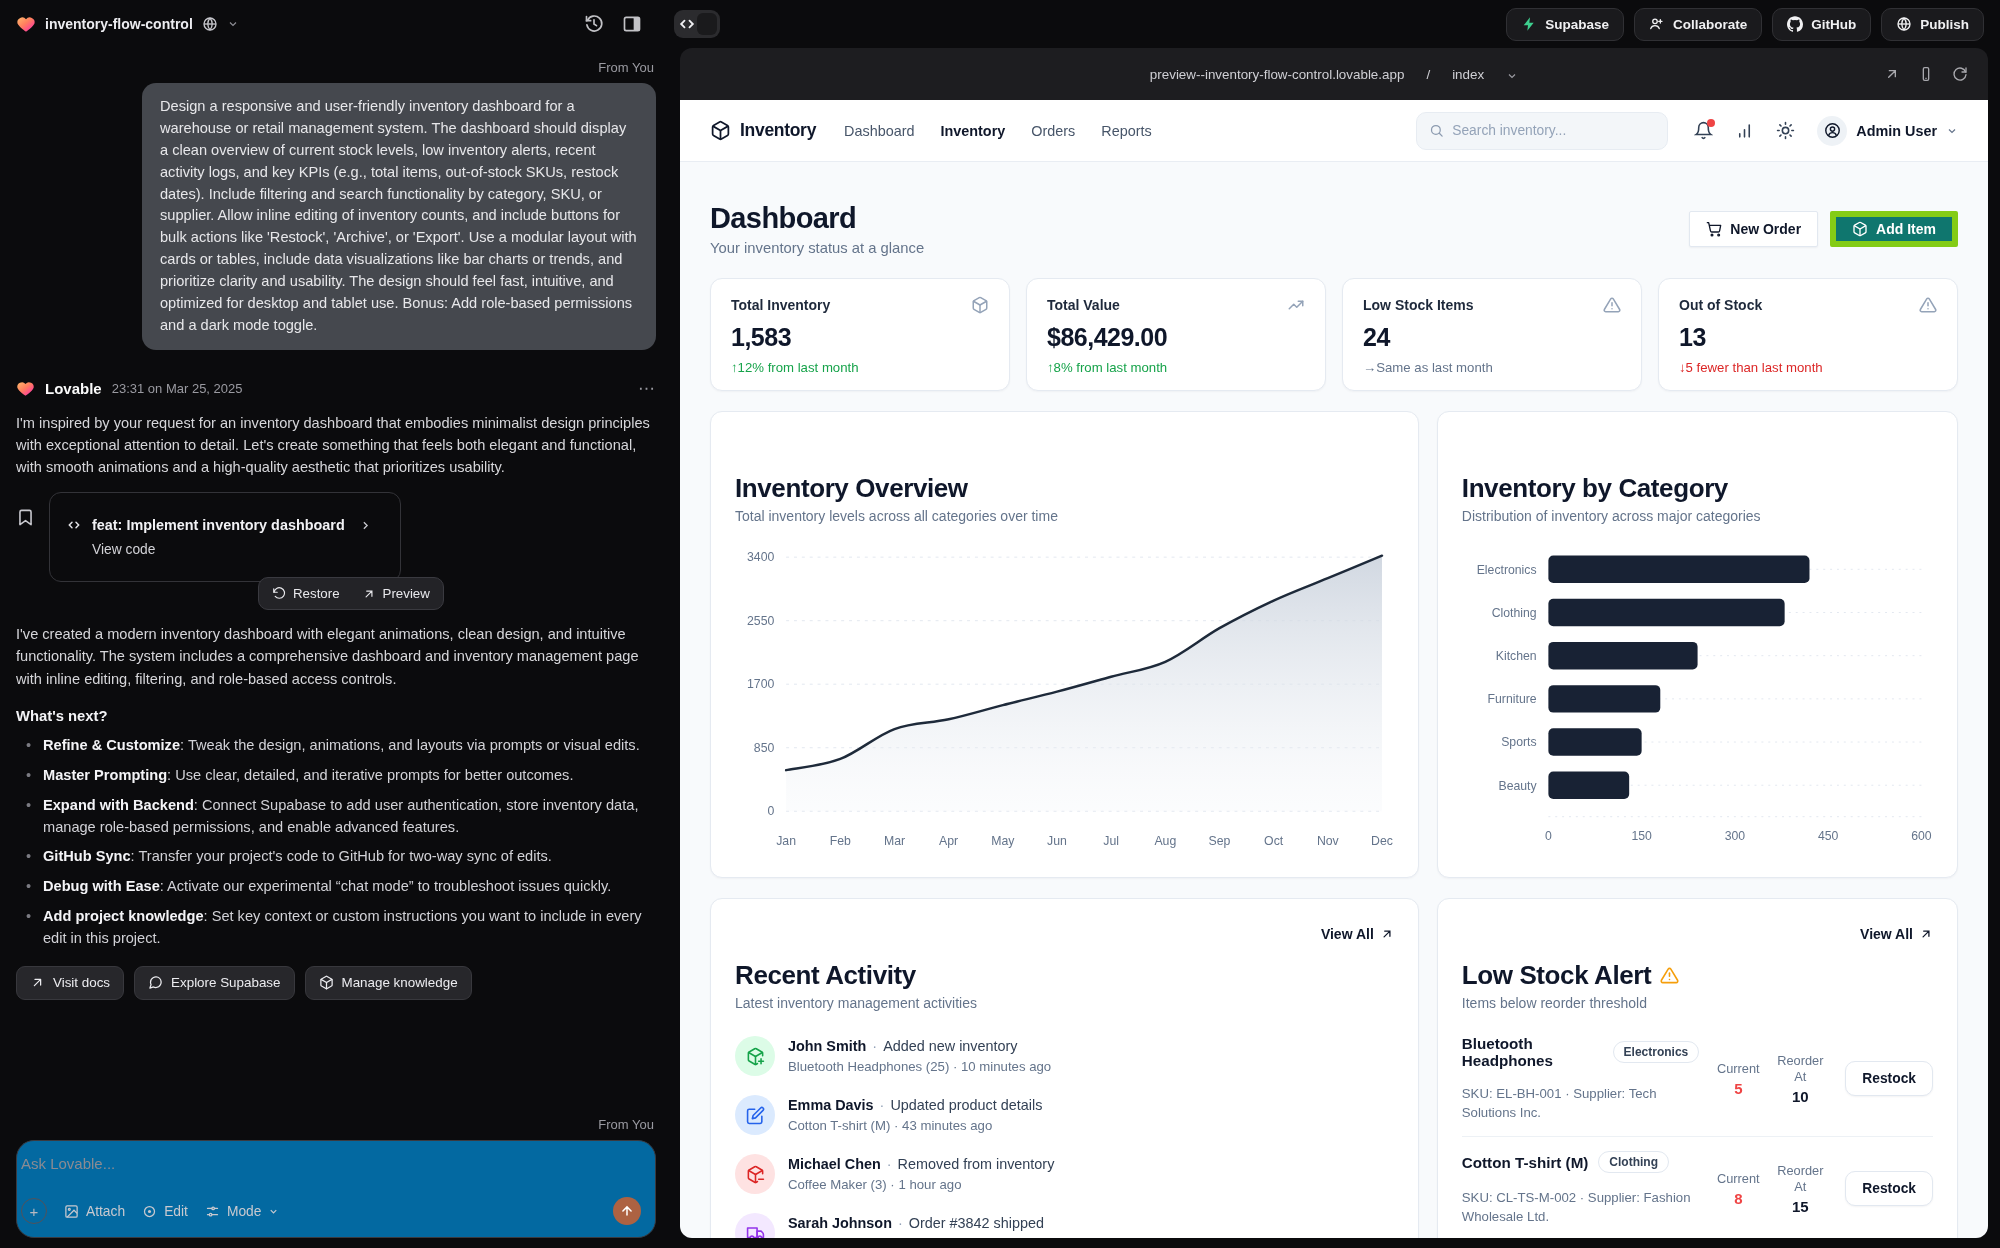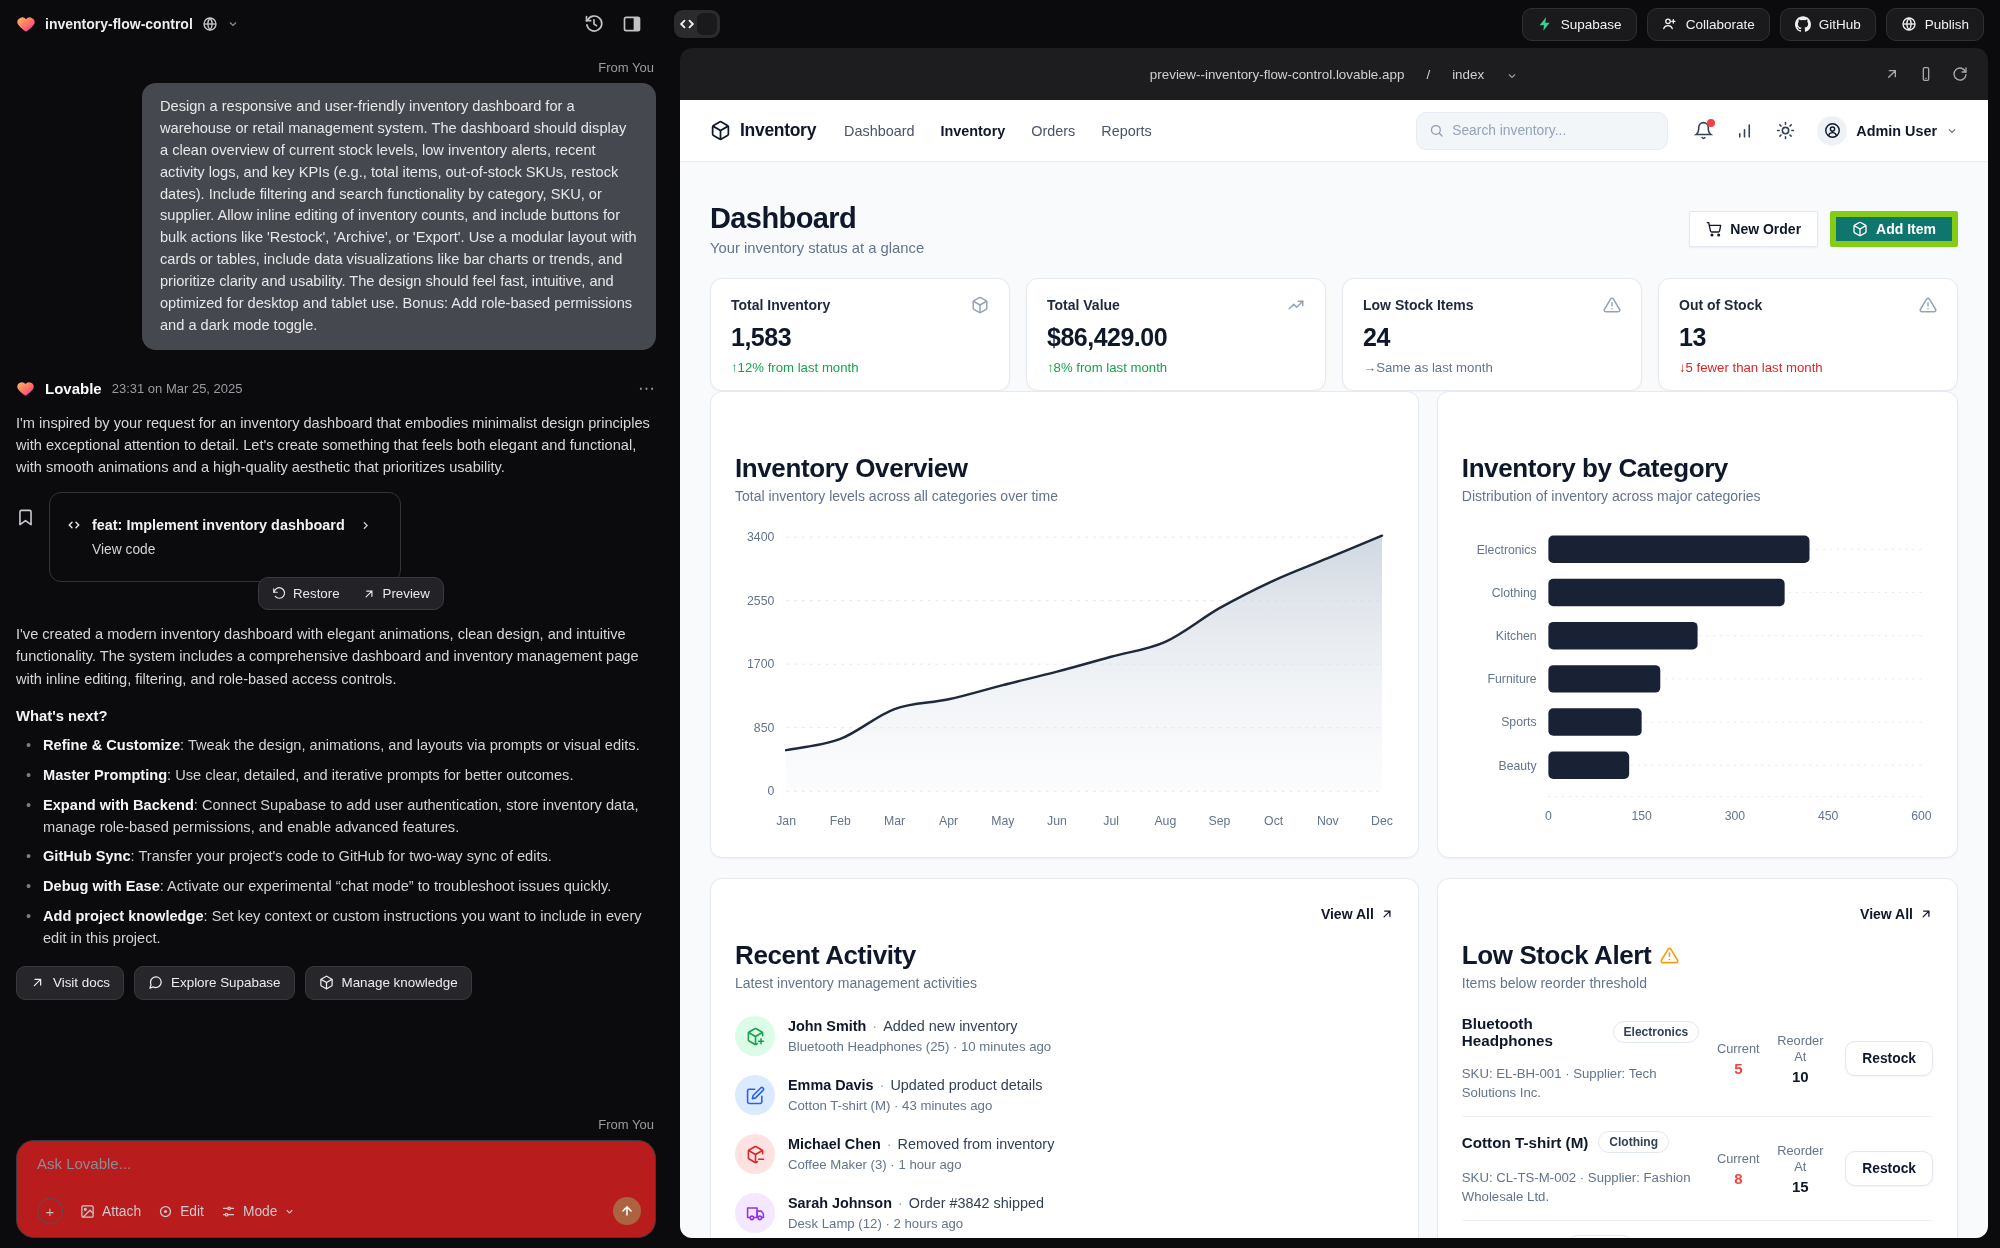--- a/index.html
+++ b/index.html
@@ -14,21 +14,21 @@
   .heart { width:20px; height:20px; }
   .proj-name { font-size:14px; font-weight:600; color:#ececf0; }
   .tb-globe { width:16px; height:16px; color:#c6c6cb; }
   .tb-chev { width:12px; height:12px; color:#8e8e94; }
   .tb-mid { position:absolute; left:584px; top:0; height:48px; display:flex; align-items:center; gap:18px; }
   .tb-iconbtn { width:20px; height:20px; color:#c2c2c6; background:none; border:none; cursor:pointer; }
   .code-toggle { margin-left:14px; width:46px; height:28px; background:#2b2b2e; border-radius:9px; display:flex; align-items:center; padding:3px; border:none; }
   .code-toggle .ct-glyph { width:20px; height:20px; color:#f0f0f3; }
   .code-toggle .knob { margin-left:auto; width:20px; height:22px; background:#1a1a1c; border-radius:6px; }
   .tb-right { margin-left:auto; display:flex; gap:10px; }
-  .tb-btn { display:flex; align-items:center; gap:8px; background:#1a1a1d; border:1px solid #303034; border-radius:10px; padding:0 14px; height:33px; color:#f0f0f2; font-size:13.5px; font-weight:400; cursor:pointer; }
+  .tb-btn { display:flex; align-items:center; gap:8px; background:#1a1a1d; border:1px solid #303034; border-radius:10px; padding:0 14px; height:33px; color:#f0f0f2; font-size:13.5px; font-weight:700; cursor:pointer; }
   .tb-btn .ic { width:16px; height:16px; }
 
   
   .main { display:flex; height:1200px; }
   .chat { width:680px; flex:none; display:flex; flex-direction:column; padding:6px 24px 10px 16px; overflow:hidden; }
   .preview { flex:1; margin:0 12px 10px 0; background:#1d1d20; border-radius:12px; overflow:hidden; display:flex; flex-direction:column; }
 
   
   .from-you { align-self:flex-end; font-size:13px; color:#9a9aa1; margin:6px 2px 8px; }
   .bubble { align-self:flex-end; width:514px; background:#45484e; border-radius:14px; padding:13px 18px; font-size:14.6px; line-height:1.5; color:#e7e7ea; }
@@ -51,21 +51,21 @@
   .rp .ic { width:14px; height:14px; }
   .wn { margin-top:18px; font-size:14.8px; font-weight:700; color:#f4f4f7; }
   .bullets { margin-top:11px; list-style:none; display:flex; flex-direction:column; gap:8px; }
   .bullets li { position:relative; padding-left:27px; font-size:14.6px; line-height:1.5; color:#d2d2d7; }
   .bullets li::before { content:"•"; position:absolute; left:10px; color:#7b7b82; }
   .bullets b { color:#f4f4f7; font-weight:700; }
   .qa { display:flex; gap:10px; margin-top:16px; }
   .qa-btn { display:flex; align-items:center; gap:8px; background:#27272b; border:1px solid #38383d; border-radius:9px; height:34px; padding:0 13px; font-size:13.4px; color:#ececf0; font-family:inherit; cursor:pointer; }
   .qa-btn .ic { width:15px; height:15px; }
   .chat-spacer { flex:1; min-height:0; }
-  .composer { border:1px solid #3a3a40; background:#b91c1c; border-radius:18px; padding:14px 14px 12px 20px; }
+  .composer { border:1px solid #3a3a40; background:#0369a1; border-radius:18px; padding:14px 14px 12px 4px; }
   .composer input { width:100%; background:transparent; border:none; outline:none; font-family:inherit; font-size:15px; color:#e5e5e8; }
   .composer input::placeholder { color:#8b8b92; }
   .crow { margin-top:24px; display:flex; align-items:center; gap:17px; }
   .plus-btn { width:26px; height:26px; border-radius:50%; border:1px solid #52525a; color:#b9b9c0; background:none; font-size:15px; line-height:1; display:flex; align-items:center; justify-content:center; cursor:pointer; }
   .citem { display:flex; align-items:center; gap:7px; font-size:13.8px; color:#c9c9cf; background:none; border:none; font-family:inherit; cursor:pointer; }
   .citem .ic { width:15px; height:15px; }
   .send-btn { margin-left:auto; width:28px; height:28px; border-radius:50%; background:#ad6242; border:none; color:#fff; display:flex; align-items:center; justify-content:center; cursor:pointer; }
   .send-btn .ic { width:14px; height:14px; }
 
   
@@ -103,21 +103,21 @@
   .smain { flex:1; padding:24px 30px; overflow:hidden; }
   .phead { display:flex; align-items:center; justify-content:space-between; margin-bottom:22px; }
   .ptitle { font-size:29px; font-weight:800; letter-spacing:-0.6px; color:#0f172a; }
   .psub { margin-top:5px; font-size:14.8px; color:#64748b; }
   .pbtns { display:flex; gap:12px; }
   .btn { display:flex; align-items:center; gap:8px; height:36px; padding:0 16px; border-radius:2px; font-size:14px; font-weight:600; font-family:inherit; cursor:pointer;justify-content:center; }
   .btn-light { background:#fff; border:1px solid #e2e8f0; color:#0f172a; box-shadow:0 1px 2px rgba(15,23,42,.05); }
   .btn-dark { background:#0f766e; border:6px solid #84cc16; color:#fff; }
   .btn .ic { width:16px; height:16px; }
 
-  .kpis { display:grid; grid-template-columns:repeat(4,1fr); gap:16px; }
+  .kpis { display:grid; grid-template-columns:repeat(4,1fr); gap:16px; margin-bottom:20px; }
   .kpi { background:#fff; border:1px solid #e5eaf1; border-radius:12px; padding:17px 20px 15px; box-shadow:0 1px 2px rgba(15,23,42,.04); }
   .kpi-head { display:flex; justify-content:space-between; align-items:center; }
   .kpi-label { font-size:14px; font-weight:600; color:#1e293b; }
   .kpi-ic { width:18px; height:18px; color:#94a3b8; }
   .kpi-value { margin-top:9px; font-size:25px; font-weight:800; color:#0f172a; letter-spacing:-0.5px; }
   .kpi-delta { margin-top:8px; font-size:13.2px; }
   .tone-green { color:#16a34a; } .tone-red { color:#dc2626; } .tone-gray { color:#64748b; }
 
   .charts, .bottom { display:grid; grid-template-columns:1.36fr 1fr; gap:18px; }
   .charts { margin-bottom:20px; }

